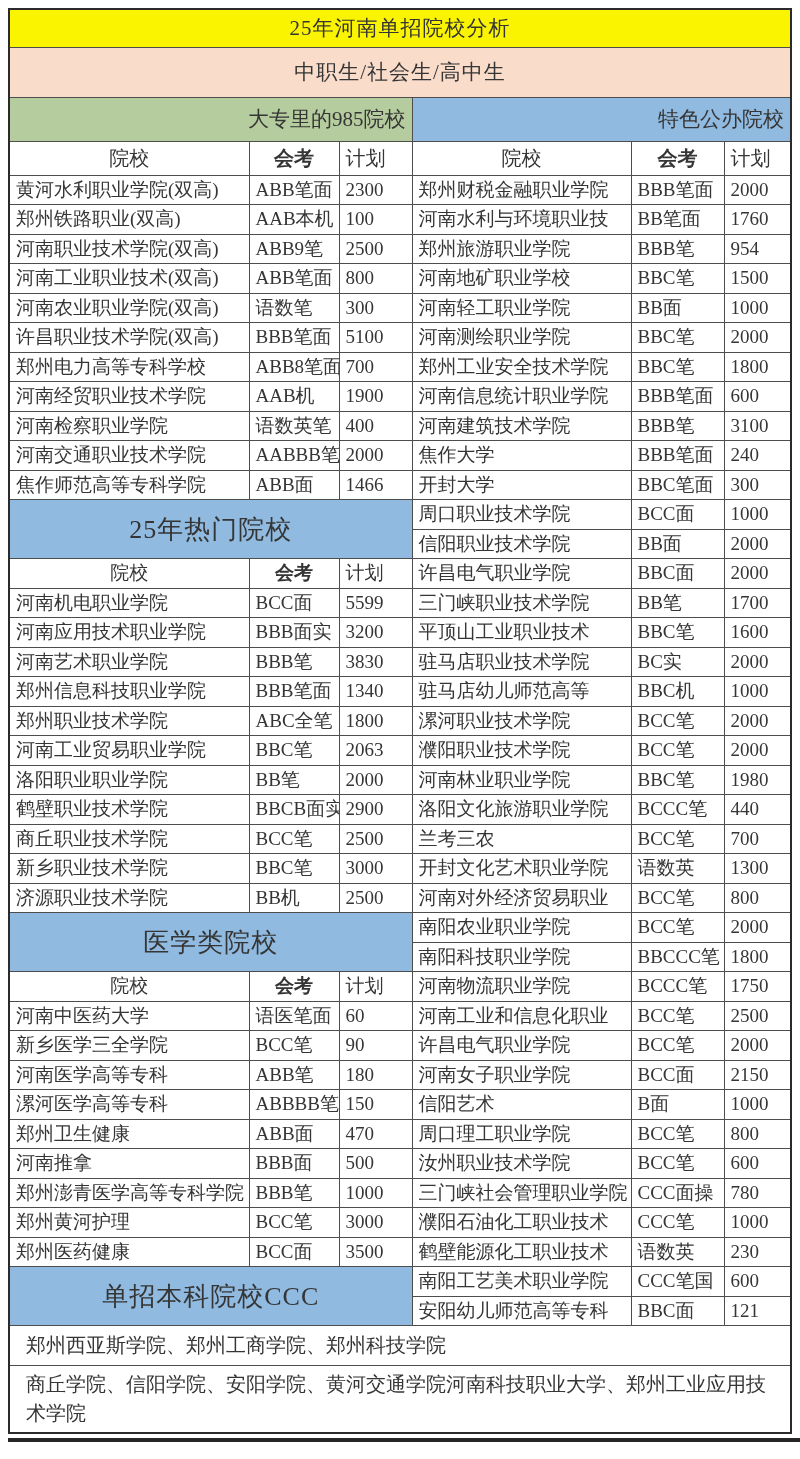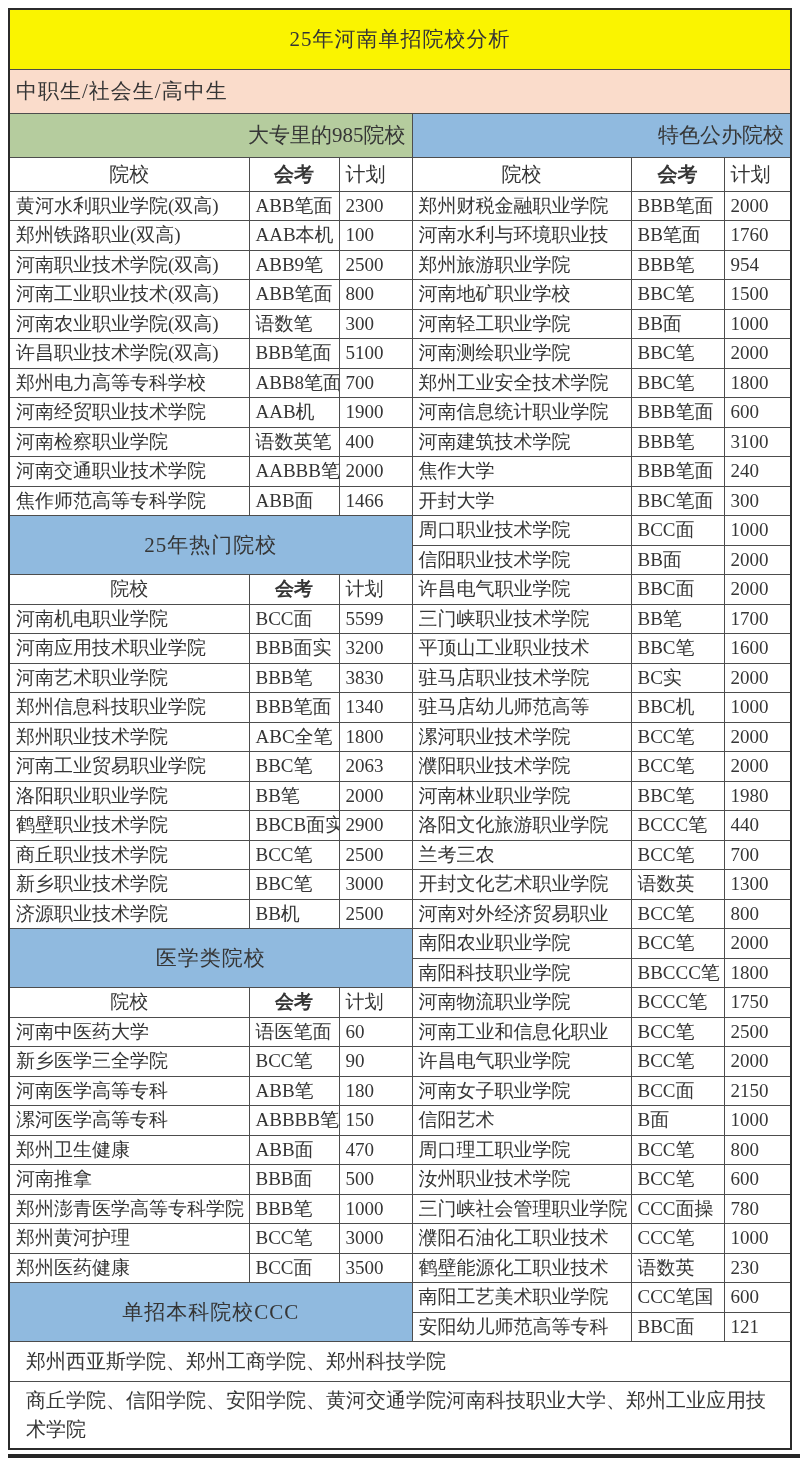--- a/index.html
+++ b/index.html
@@ -32,38 +32,38 @@
     font-weight:normal;
     font-size:19px;
     color:var(--c-text);
     padding:0 6px;
     overflow:hidden;
     white-space:nowrap;
     text-align:left;
     vertical-align:middle;
   }
   tr.title-row th{
-    height:60px;background:var(--c-yellow);
+    height:38px;background:var(--c-yellow);
     text-align:center;font-size:21px;letter-spacing:1px;
   }
   tr.subtitle-row th{
-    height:44px;background:var(--c-pink);
-    font-size:21px;letter-spacing:1px;
+    height:50px;background:var(--c-pink);
+    text-align:center;font-size:21px;letter-spacing:1px;
   }
   tr.cat-row th{height:44px;text-align:right;font-size:21px;}
   th.cat-left{background:var(--c-green);}
   th.cat-right{background:var(--c-blue);}
   tr.colhead-row td{height:34px;font-size:20px;}
   .grid td.head-school{text-align:center;}
   .grid td.head-exam{text-align:center;font-weight:bold;}
   .grid td.head-plan{text-align:left;margin-top:16px;}
   tbody tr{height:29.5px;}
   td.section-cell{
     background:var(--c-blue);
-    text-align:center;font-size:21px;letter-spacing:1px;
+    text-align:center;font-size:26px;letter-spacing:1px;
   }
   tfoot td.footer-cell{
     height:40px;font-size:20px;white-space:normal;
     padding:4px 16px;line-height:1.45;vertical-align:middle;
   }
   tfoot tr.footer-tall td.footer-cell{height:62px;}
   .bottom-bar{
     width:800px;height:4px;background:#262626;margin-top:4px;
   }
 </style>

